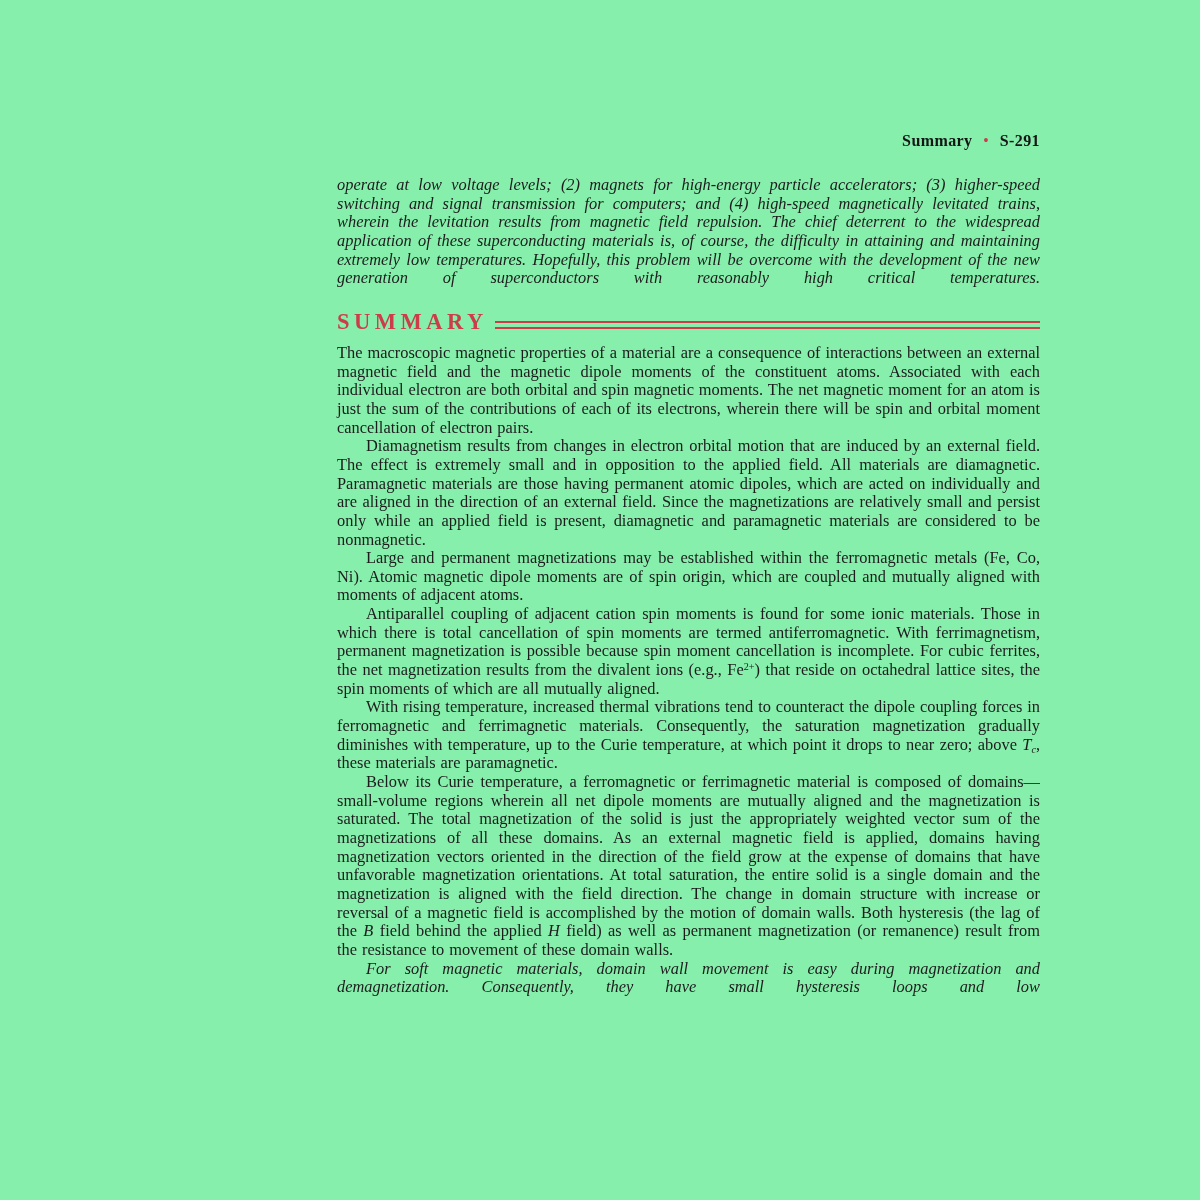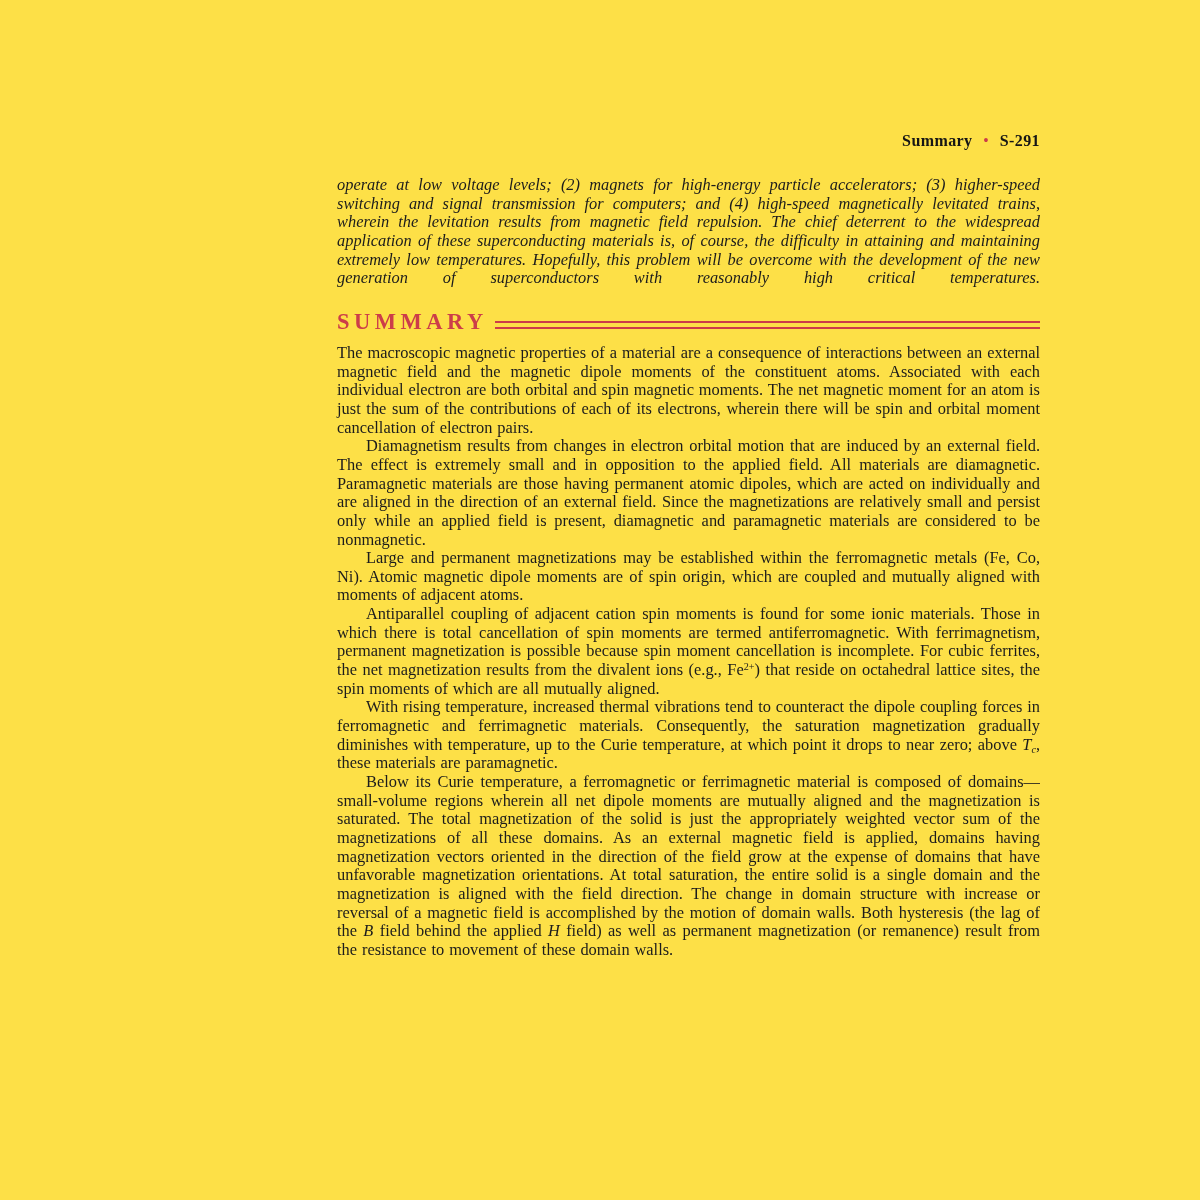--- a/index.html
+++ b/index.html
@@ -4,21 +4,21 @@
 <style>
   :root {
     --accent: #cc3d49;
     --ink: #1c1c1c;
   }
   html, body { margin: 0; padding: 0; background: #ffffff; }
   .page {
     position: relative;
     width: 1200px;
     height: 1200px;
-    background: #fde047;
+    background: #86efac;
     overflow: hidden;
     font-family: "Liberation Serif", serif;
     color: var(--ink);
   }
   .column {
     position: absolute;
     left: 337px;
     top: 132px;
     width: 703px;
   }
@@ -100,16 +100,17 @@
       <div class="double-rule"></div>
     </div>
 
     <div id="paragraphs-container">
         <p class="body-para"><span>The macroscopic magnetic properties of a material are a consequence of interactions between an external magnetic field and the magnetic dipole moments of the constituent atoms. Associated with each individual electron are both orbital and spin magnetic moments. The net magnetic moment for an atom is just the sum of the contributions of each of its electrons, wherein there will be spin and orbital moment cancellation of electron pairs.</span></p>
         <p class="body-para indent"><span>Diamagnetism results from changes in electron orbital motion that are induced by an external field. The effect is extremely small and in opposition to the applied field. All materials are diamagnetic. Paramagnetic materials are those having permanent atomic dipoles, which are acted on individually and are aligned in the direction of an external field. Since the magnetizations are relatively small and persist only while an applied field is present, diamagnetic and paramagnetic materials are considered to be nonmagnetic.</span></p>
         <p class="body-para indent"><span>Large and permanent magnetizations may be established within the ferromagnetic metals (Fe, Co, Ni). Atomic magnetic dipole moments are of spin origin, which are coupled and mutually aligned with moments of adjacent atoms.</span></p>
         <p class="body-para indent"><span>Antiparallel coupling of adjacent cation spin moments is found for some ionic materials. Those in which there is total cancellation of spin moments are termed antiferromagnetic. With ferrimagnetism, permanent magnetization is possible because spin moment cancellation is incomplete. For cubic ferrites, the net magnetization results from the divalent ions (e.g., Fe</span><sup>2+</sup><span>) that reside on octahedral lattice sites, the spin moments of which are all mutually aligned.</span></p>
         <p class="body-para indent"><span>With rising temperature, increased thermal vibrations tend to counteract the dipole coupling forces in ferromagnetic and ferrimagnetic materials. Consequently, the saturation magnetization gradually diminishes with temperature, up to the Curie temperature, at which point it drops to near zero; above </span><em>T</em><sub>c</sub><span>, these materials are paramagnetic.</span></p>
         <p class="body-para indent"><span>Below its Curie temperature, a ferromagnetic or ferrimagnetic material is composed of domains—small-volume regions wherein all net dipole moments are mutually aligned and the magnetization is saturated. The total magnetization of the solid is just the appropriately weighted vector sum of the magnetizations of all these domains. As an external magnetic field is applied, domains having magnetization vectors oriented in the direction of the field grow at the expense of domains that have unfavorable magnetization orientations. At total saturation, the entire solid is a single domain and the magnetization is aligned with the field direction. The change in domain structure with increase or reversal of a magnetic field is accomplished by the motion of domain walls. Both hysteresis (the lag of the </span><em>B</em><span> field behind the applied </span><em>H</em><span> field) as well as permanent magnetization (or remanence) result from the resistance to movement of these domain walls.</span></p>
+        <p class="body-para indent justify-last"><span>For soft magnetic materials, domain wall movement is easy during magnetization and demagnetization. Consequently, they have small hysteresis loops and low</span></p>
       </div>
 
   </div>
 </div>
 
 </body></html>

